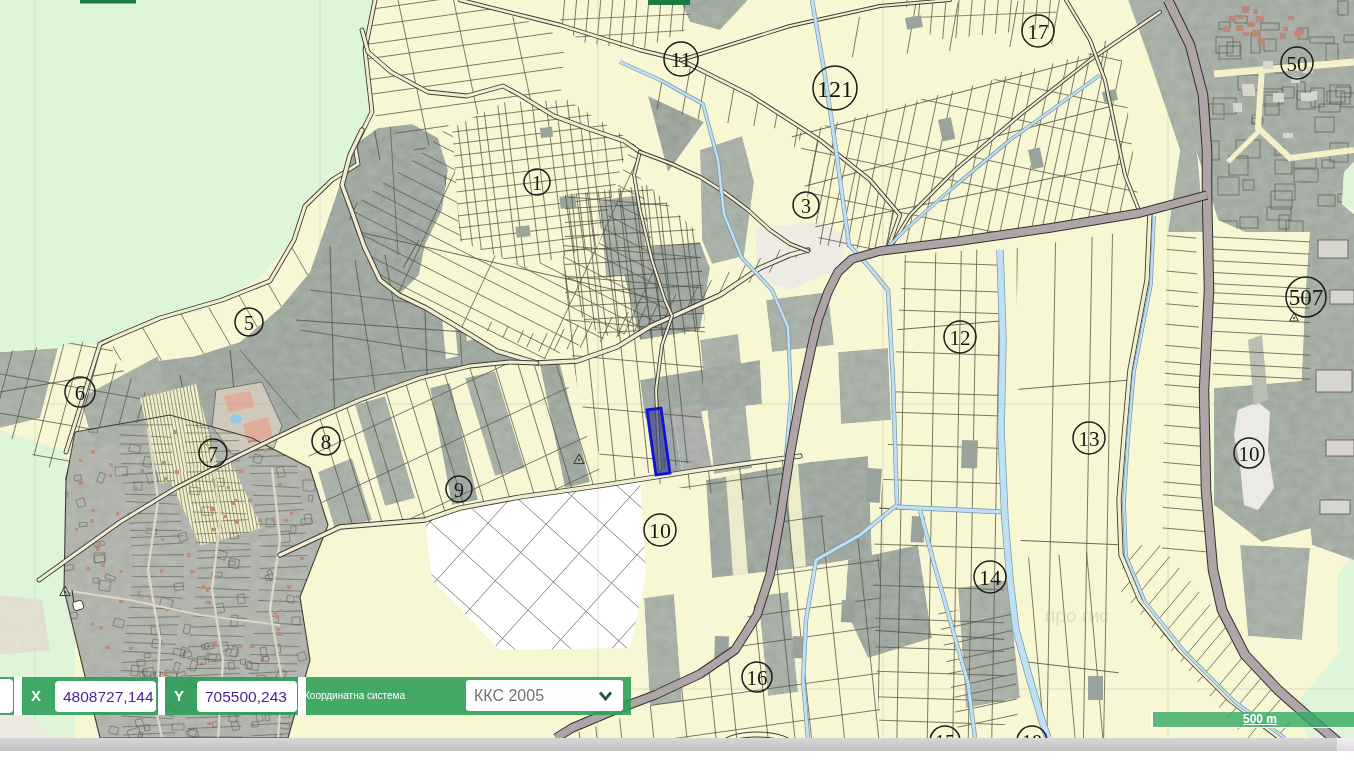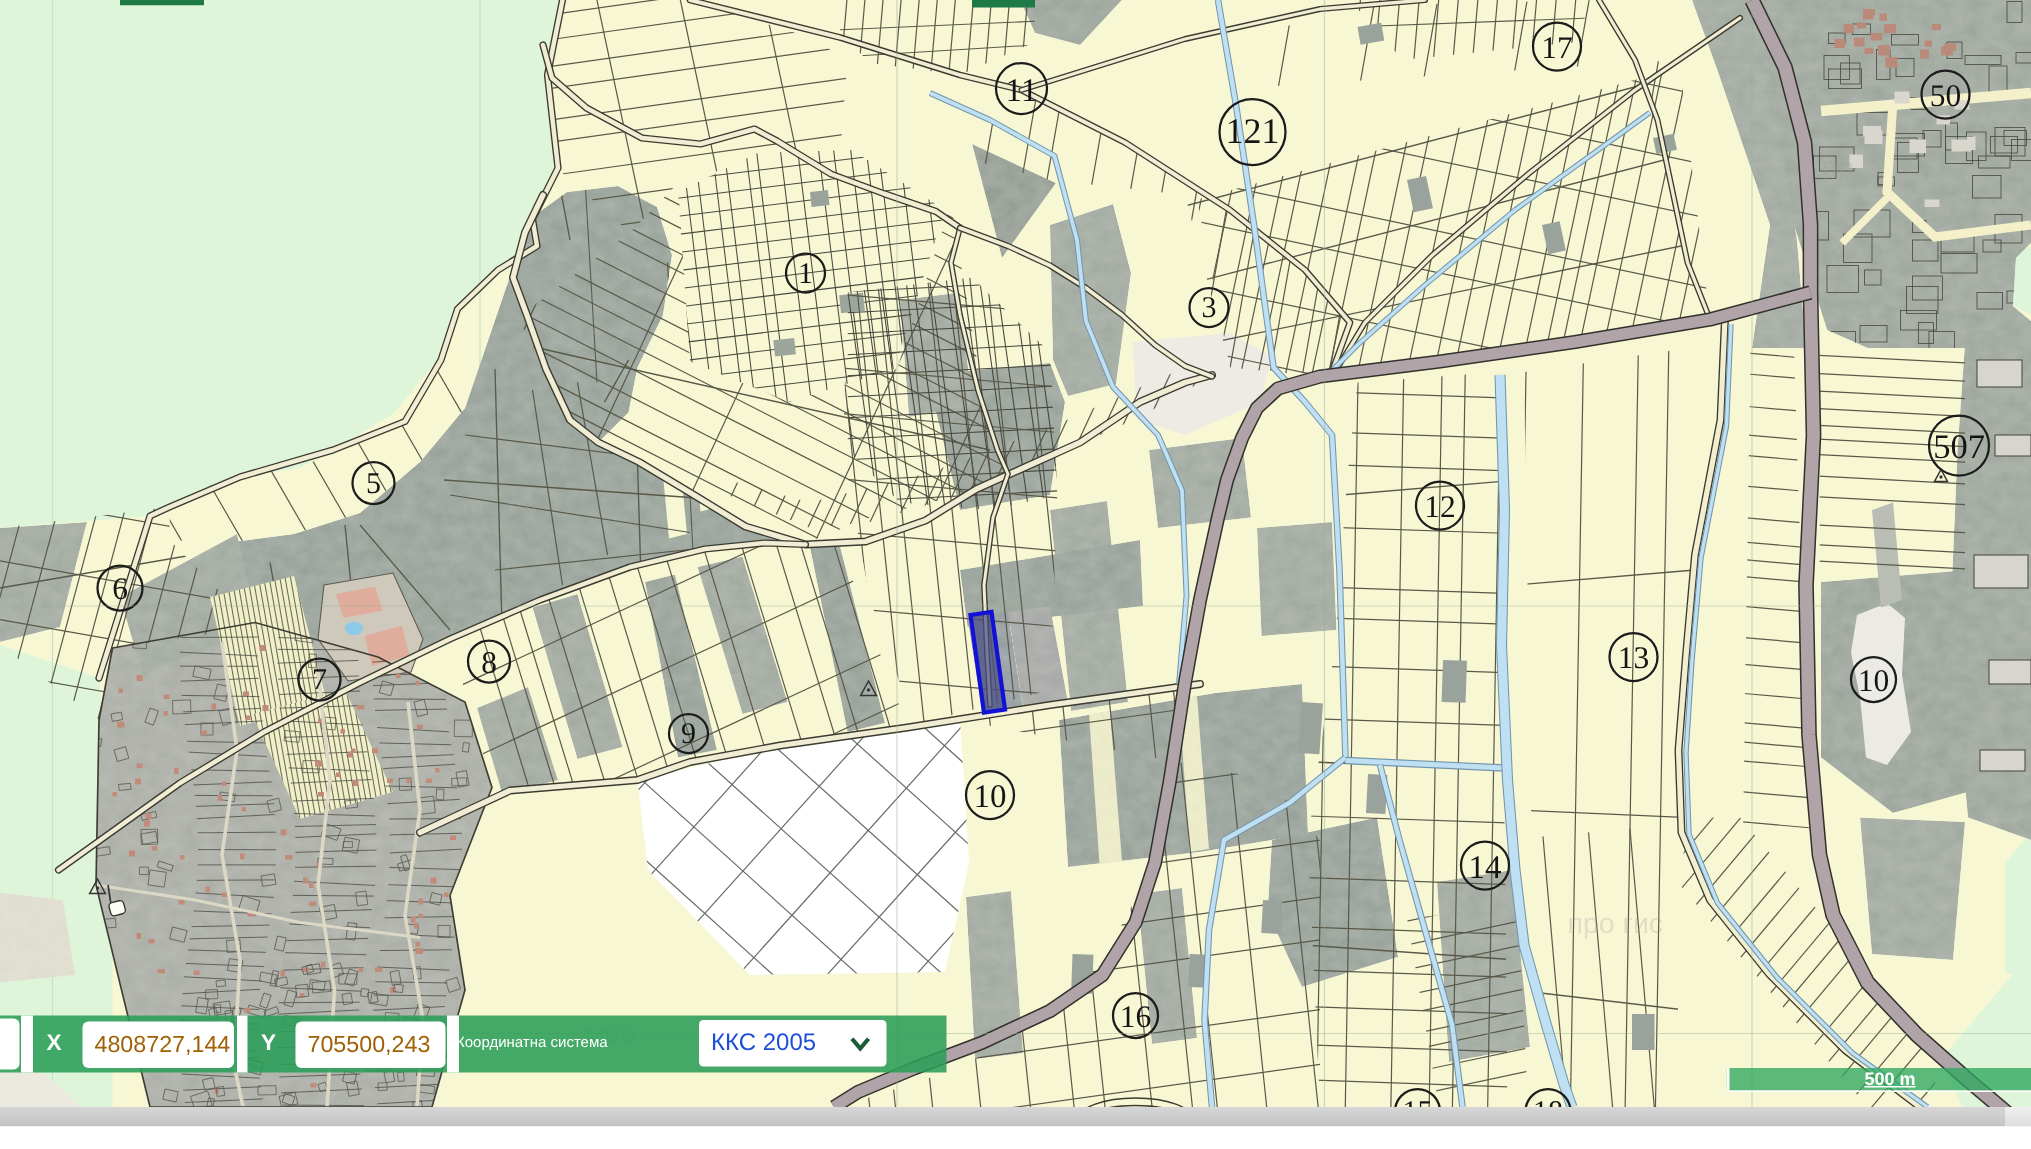--- a/index.html
+++ b/index.html
@@ -1,19 +1,19 @@
 <!DOCTYPE html>
 <html><head><meta charset="utf-8">
 <style>
 html,body{margin:0;padding:0;width:1354px;height:766px;overflow:hidden;background:#fff;
 font-family:"Liberation Sans", sans-serif;}
 #map{position:absolute;left:0;top:0;width:1354px;height:738px;}
 .seg{position:absolute;top:677px;height:38px;background:rgba(42,158,88,0.88);z-index:5;}
 .wbox{position:absolute;background:#fff;border-radius:4px;height:26px;top:683px;z-index:6;
-font-size:15.5px;color:#a16207;line-height:26px;padding-left:8px;box-sizing:border-box;}
+font-size:15.5px;color:#4c1d95;line-height:26px;padding-left:8px;box-sizing:border-box;}
 .glabel{position:absolute;top:677px;height:38px;line-height:38px;color:#fff;font-size:15px;
 font-weight:600;z-index:6;}
 #graybar{position:absolute;left:0;top:738px;width:1337px;height:12.5px;
 background:linear-gradient(#d6d6d6,#c3c3c3);z-index:6;}
 #graybar2{position:absolute;left:1337px;top:738px;width:17px;height:12.5px;
 background:linear-gradient(#f0f0f0,#dcdcdc);z-index:6;}
 #whitebottom{position:absolute;left:0;top:750.5px;width:1354px;height:16px;background:#fff;z-index:6;}
 #scalebar{position:absolute;left:1151px;top:712px;width:203px;height:14.5px;
 background:rgba(46,168,95,0.78);z-index:5;border-left:2px solid #fff;box-sizing:border-box;}
 #scalebar .lbl{color:#fff;font-size:12px;font-weight:bold;text-align:center;line-height:14px;text-indent:13px;text-decoration:underline;}
@@ -1556,21 +1556,21 @@
 <div class="seg" style="left:0;width:631px;"></div>
 <div style="position:absolute;left:14px;top:677px;width:8px;height:38px;background:#fff;z-index:6;"></div>
 <div style="position:absolute;left:158px;top:677px;width:7px;height:38px;background:#fff;z-index:6;"></div>
 <div style="position:absolute;left:298px;top:677px;width:8px;height:38px;background:#fff;z-index:6;"></div>
 <div class="wbox" style="left:-6px;width:19px;top:679px;height:34px;"></div>
 <span class="glabel" style="left:31px;">X</span>
 <div class="wbox" style="left:55px;width:101px;top:681px;height:31px;line-height:31px;">4808727,144</div>
 <span class="glabel" style="left:174px;">Y</span>
 <div class="wbox" style="left:197px;width:100px;top:681px;height:31px;line-height:31px;">705500,243</div>
 <span class="glabel" style="left:304px;font-weight:400;font-size:10px;white-space:nowrap;">Координатна система</span>
-<div class="wbox" style="left:466px;width:125px;top:680px;height:31px;line-height:31px;border-radius:3px;font-size:16px;color:#1d4ed8;">ККС 2005
+<div class="wbox" style="left:466px;width:157px;top:680px;height:31px;line-height:31px;border-radius:3px;font-size:16px;color:#737373;">ККС 2005
 <svg style="position:absolute;right:10px;top:11px;" width="15" height="10" viewBox="0 0 15 10">
       <path d="M2 1.5 L7.5 8 L13 1.5" fill="none" stroke="#1a5c38" stroke-width="2.8"></path>
     </svg>
 </div>
 
 <div id="scalebar">
     <div class="lbl">500 m</div>
   </div>
 <div id="scaleline"></div>
 <div id="graybar"></div>

